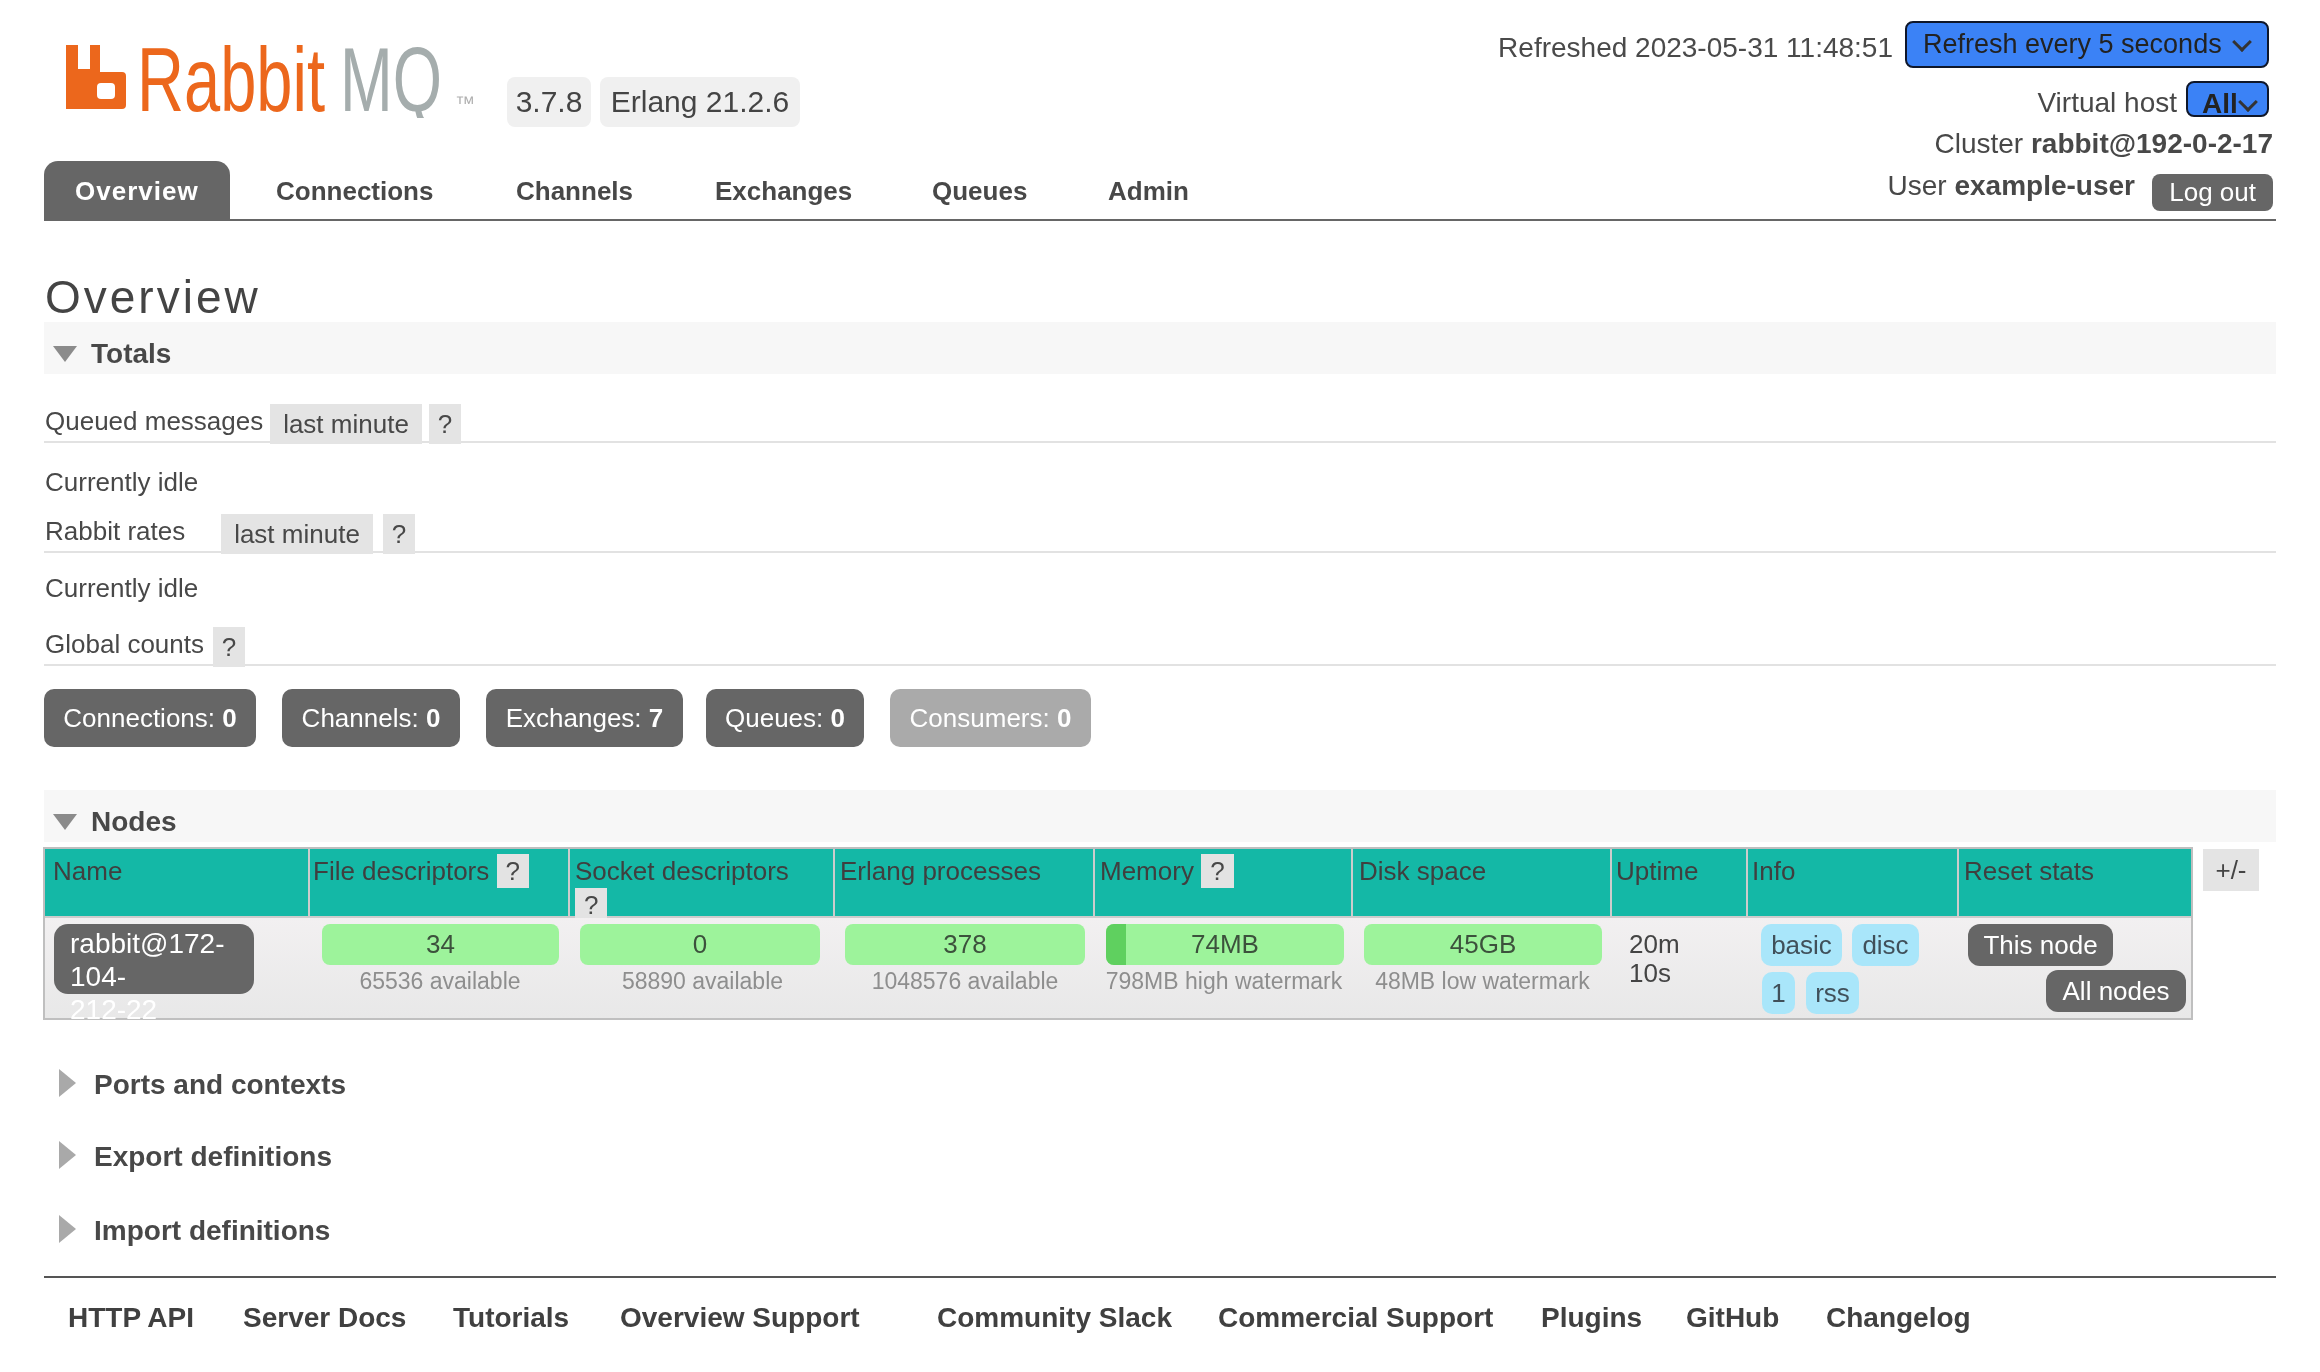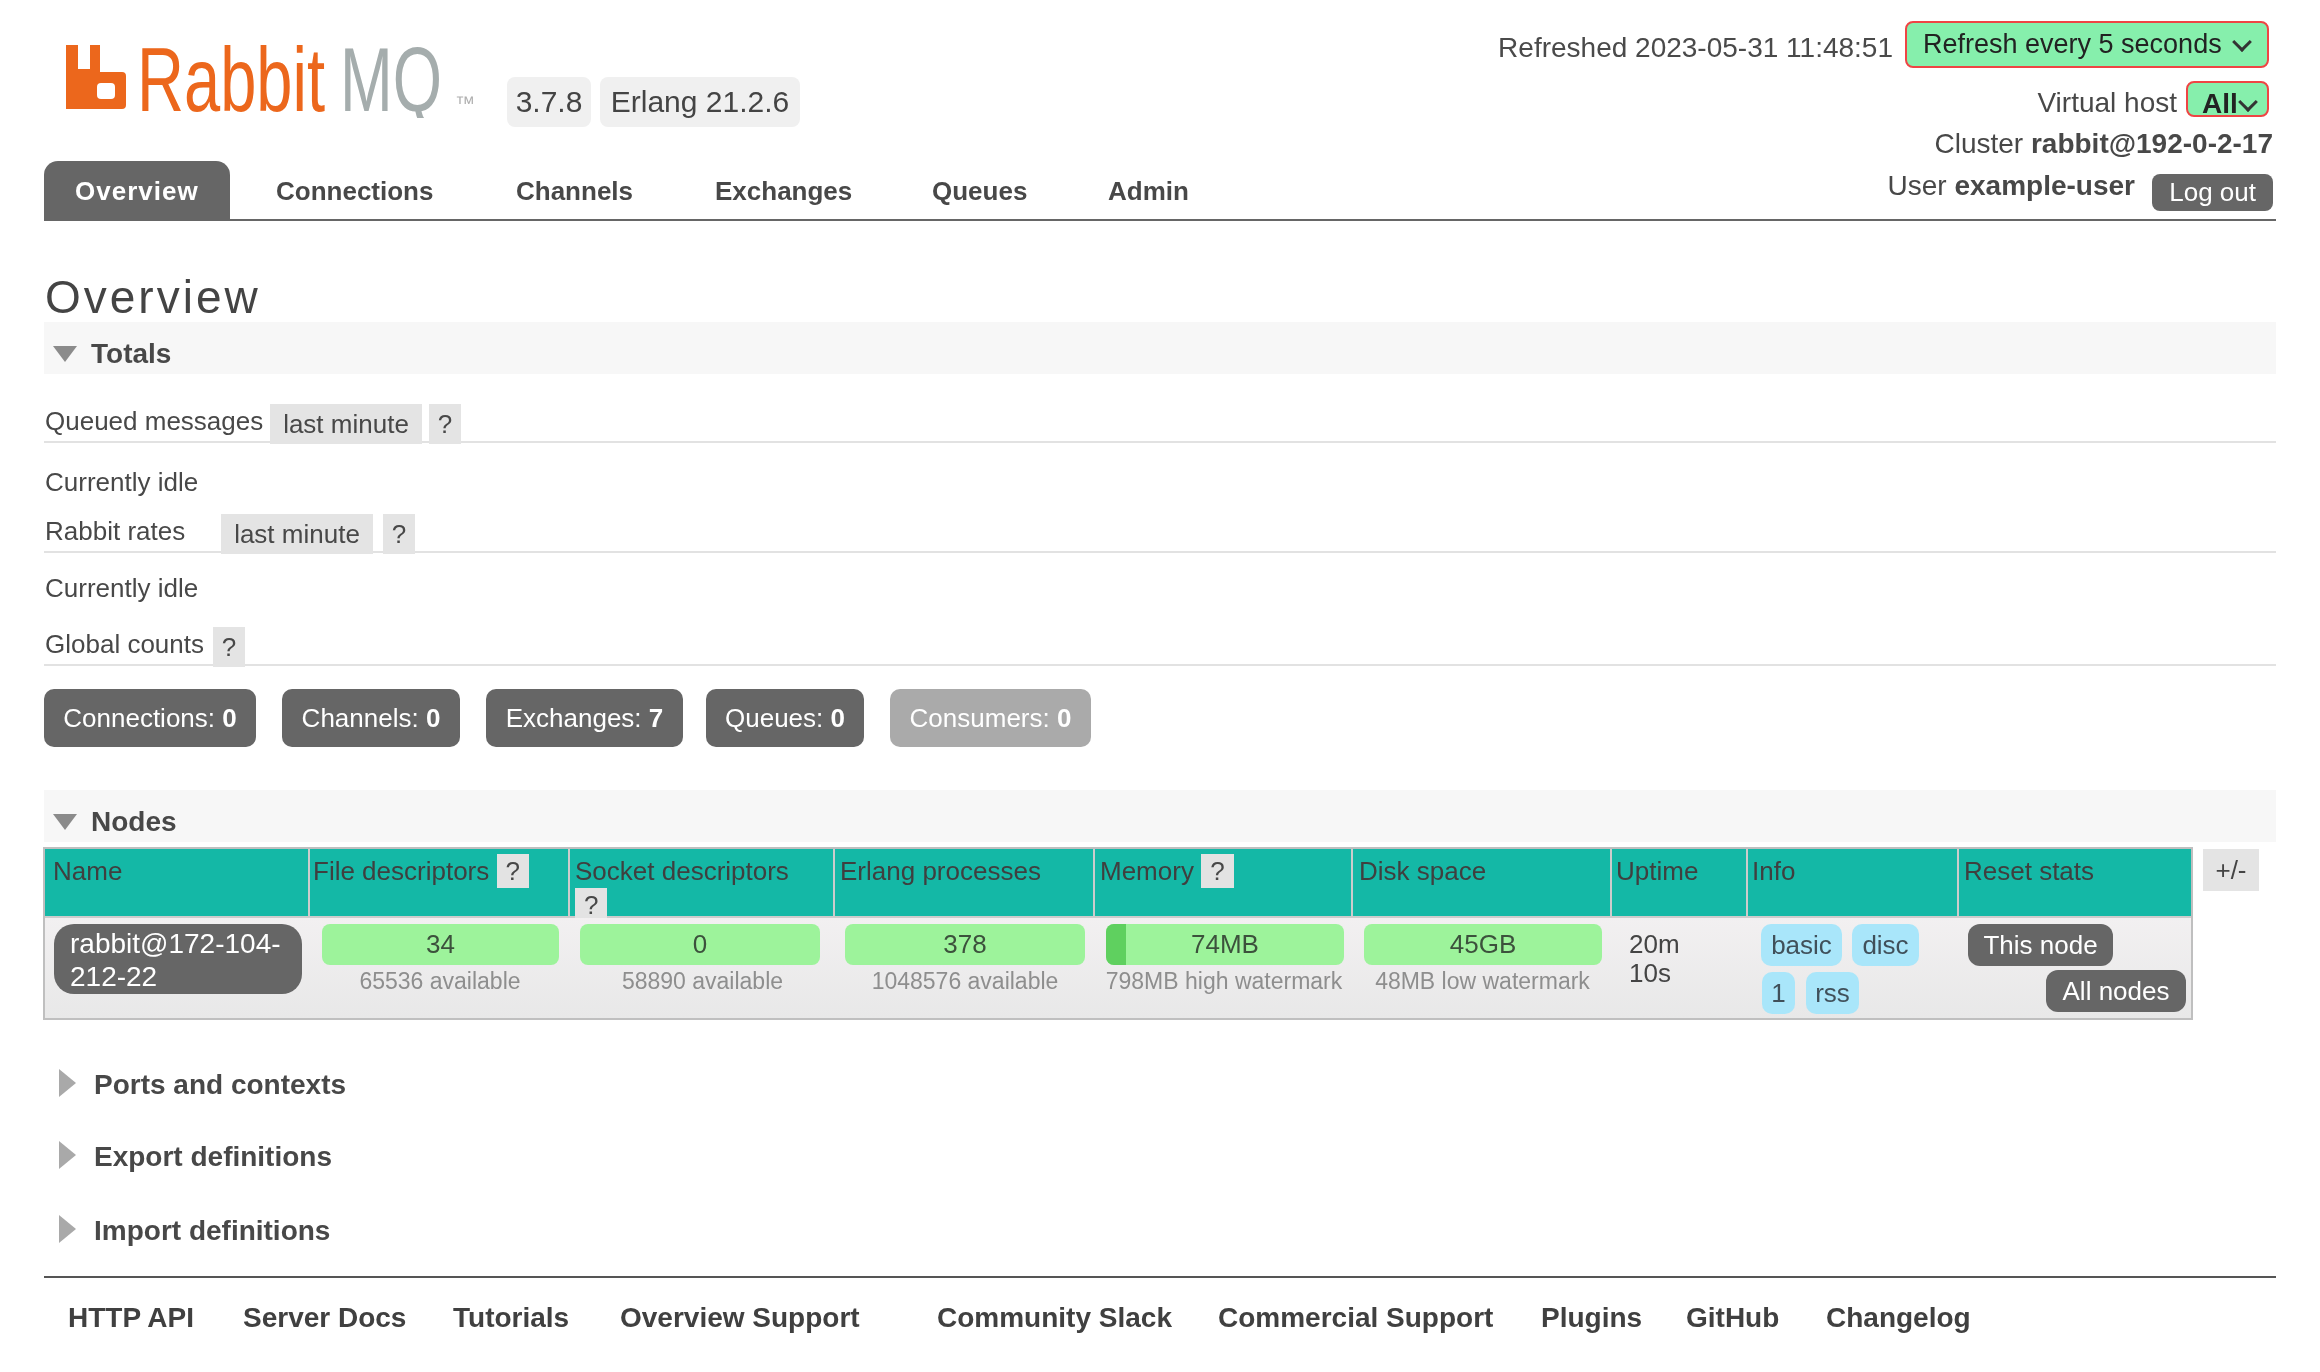--- a/index.html
+++ b/index.html
@@ -5,21 +5,21 @@
 * { margin:0; padding:0; box-sizing:border-box; }
 html,body { overflow:hidden; width:2320px; height:1372px; background:#fff; font-family:"Liberation Sans", sans-serif; color:#484848; }
 #page { position:relative; width:2320px; height:1372px; overflow:hidden; }
 .abs { position:absolute; }
 
 
 #logo { left:66px; top:43px; }
 .vbadge { background:#f0f0f0; border-radius:8px; height:50px; line-height:50px; top:77px; font-size:30px; color:#444; text-align:center; }
 
 #refreshed { top:32px; right:427px; font-size:28px; color:#4a4a4a; }
-.selbox { border:2px solid #ef4444; border-radius:8px; background:#86efac; font-size:28px; color:#222; }
+.selbox { border:2px solid #0f172a; border-radius:8px; background:#3b82f6; font-size:28px; color:#222; }
 #sel1 { left:1905px; top:21px; width:364px; height:47px; line-height:43px; padding-left:16px; font-size:27px; }
 #vhlabel { top:87px; right:143px; font-size:28px; }
 #sel2 { left:2186px; top:81px; width:83px; height:36px; line-height:41px; padding-left:14px; font-weight:bold; }
 .chev { position:absolute; width:14px; height:14px; border-right:3px solid #333; border-bottom:3px solid #333; transform:rotate(45deg); }
 #cluster { top:128px; right:47px; font-size:28px; }
 #userline { top:170px; right:185px; font-size:28px; }
 #logout { position:absolute; background:#666; color:#fff; border-radius:8px; height:37px; line-height:37px; padding:0 17px; font-size:26px; right:0; top:2px; }
 
 
 #navline { left:44px; right:44px; top:219px; border-bottom:2px solid #666; }
@@ -51,21 +51,21 @@
 .cbtn { top:689px; height:58px; line-height:58px; border-radius:10px; background:#666; color:#fff; font-size:26px; text-align:center; }
 .cbtn b { font-weight:bold; }
 
 
 #ntable { left:43px; top:847px; width:2150px; height:173px; border:2px solid #bfbfbf; background:#14b8a6; }
 .vsep { position:absolute; top:0; bottom:0; width:2px; background:#ccc; }
 #hsep { position:absolute; left:0; right:0; top:67px; height:2px; background:#ccc; }
 .th { position:absolute; top:5px; font-size:26px; line-height:34px; color:#3f3f3f; }
 .qb { display:inline-block; background:#e3e3e3; padding:0 9px; font-size:26px; color:#484848; }
 #trow { position:absolute; left:0; right:0; top:69px; bottom:0; background:linear-gradient(180deg,#f2f0f1,#e8e8e8); }
-#namebadge { left:9px; top:6px; width:248px; height:70px; background:#666; border-radius:20px; color:#fff; font-size:28px; line-height:33px; padding:3px 0 0 16px; }
+#namebadge { left:9px; top:6px; width:200px; height:70px; background:#666; border-radius:14px; color:#fff; font-size:28px; line-height:33px; padding:3px 0 0 16px; }
 .bar { position:absolute; top:6px; height:41px; background:#9df39b; border-radius:8px; font-size:26px; line-height:41px; text-align:center; color:#3c513c; }
 .sub { position:absolute; top:50px; font-size:23px; color:#8e8e8e; text-align:center; }
 #upt { top:12px; font-size:26px; line-height:29px; color:#444; }
 .itag { position:absolute; background:#a9e6fa; border-radius:10px; height:42px; line-height:42px; font-size:26px; color:#40505a; text-align:center; }
 .nbtn { position:absolute; background:#666; border-radius:12px; height:42px; line-height:42px; font-size:26px; color:#fff; text-align:center; }
 #plusminus { left:2203px; top:849px; width:56px; height:42px; background:#e4e4e4; font-size:26px; line-height:42px; text-align:center; color:#444; }
 
 
 .csec { left:59px; font-size:28px; font-weight:bold; white-space:nowrap; width:900px; }
 .csec .rtri { position:absolute; left:0; top:0; width:0; height:0; border-top:14px solid transparent; border-bottom:14px solid transparent; border-left:17px solid #a9a9a9; }

